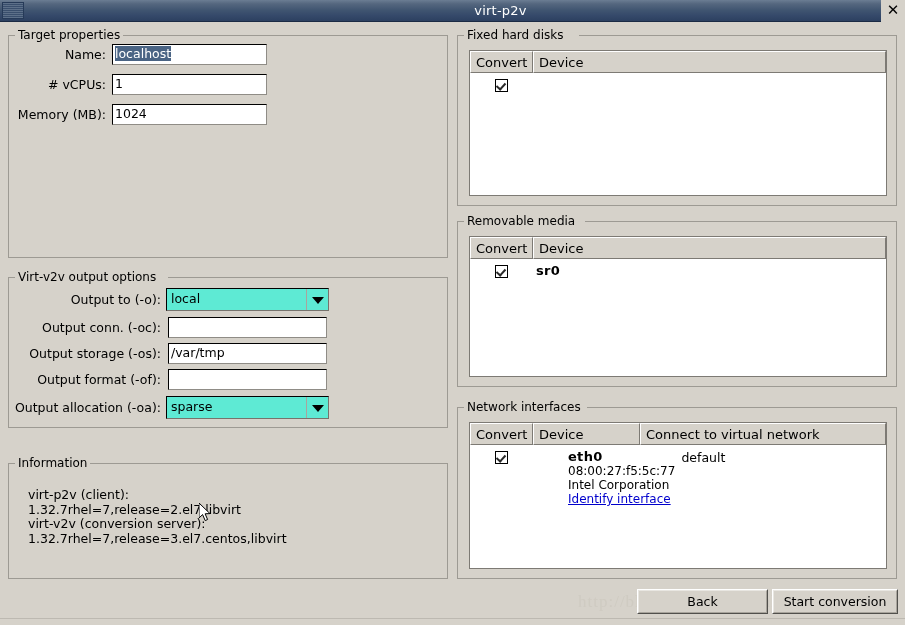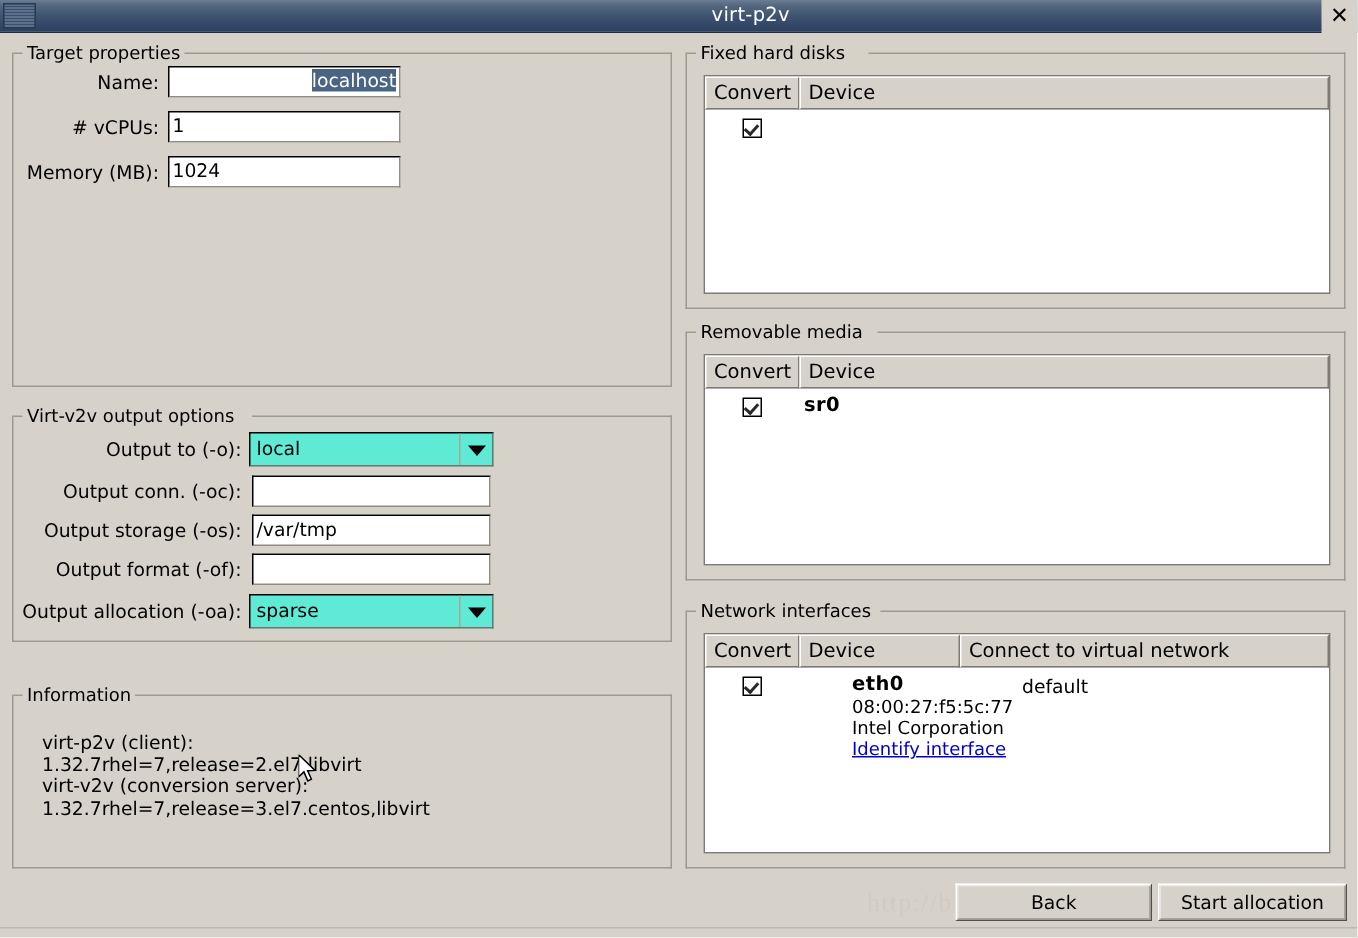--- a/index.html
+++ b/index.html
@@ -317,21 +317,21 @@
     <div class="titlebar-title">virt-p2v</div>
     <div class="titlebar-close">✕</div>
   </div>
 
   <div class="group" style="left:8px; top:28px; width:440px; height:230px;">
     <div class="frame"></div>
     <div class="frame-top-right" style="left:108px; right:0;"></div>
     <div class="group-legend">Target properties</div>
 
     <div class="flabel" style="left:0px; top:20px; width:98px;">Name:</div>
-    <div class="finput" style="left:104px; top:16px; width:155px; height:21px;text-align:right;"><span class="sel">localhost</span></div>
+    <div class="finput" style="left:104px; top:16px; width:155px; height:21px;"><span class="sel">localhost</span></div>
 
     <div class="flabel" style="left:0px; top:50px; width:98px;"># vCPUs:</div>
     <div class="finput" style="left:104px; top:46px; width:155px; height:21px;"><span>1</span></div>
 
     <div class="flabel" style="left:0px; top:80px; width:98px;">Memory (MB):</div>
     <div class="finput" style="left:104px; top:76px; width:155px; height:21px;"><span>1024</span></div>
   </div>
 
   <div class="group" style="left:8px; top:270px; width:440px; height:158px;">
     <div class="frame"></div>
@@ -447,21 +447,21 @@
 
   <div class="watermark">http://blog.csdn.net/zhanhailiang</div>
 
   <div class="btn" style="left:637px; top:589px; width:131px; height:25px;">
     <span class="btn-inner">
         <span>Back</span>
       </span>
   </div>
   <div class="btn" style="left:772px; top:589px; width:126px; height:25px;">
     <span class="btn-inner">
-        <span>Start allocation</span>
+        <span>Start conversion</span>
       </span>
   </div>
 
   <div class="bottom-sep"></div>
 
   <svg class="cursor-arrow" style="left:199px; top:503px;" width="14" height="20" viewBox="0 0 14 20">
     <polygon points="0,0 0,15 3.6,11.6 6.2,17.6 8.6,16.5 6.1,10.8 11,10.6" fill="#ffffff" stroke="#000000" stroke-width="1"></polygon>
   </svg>
 
 </div>

